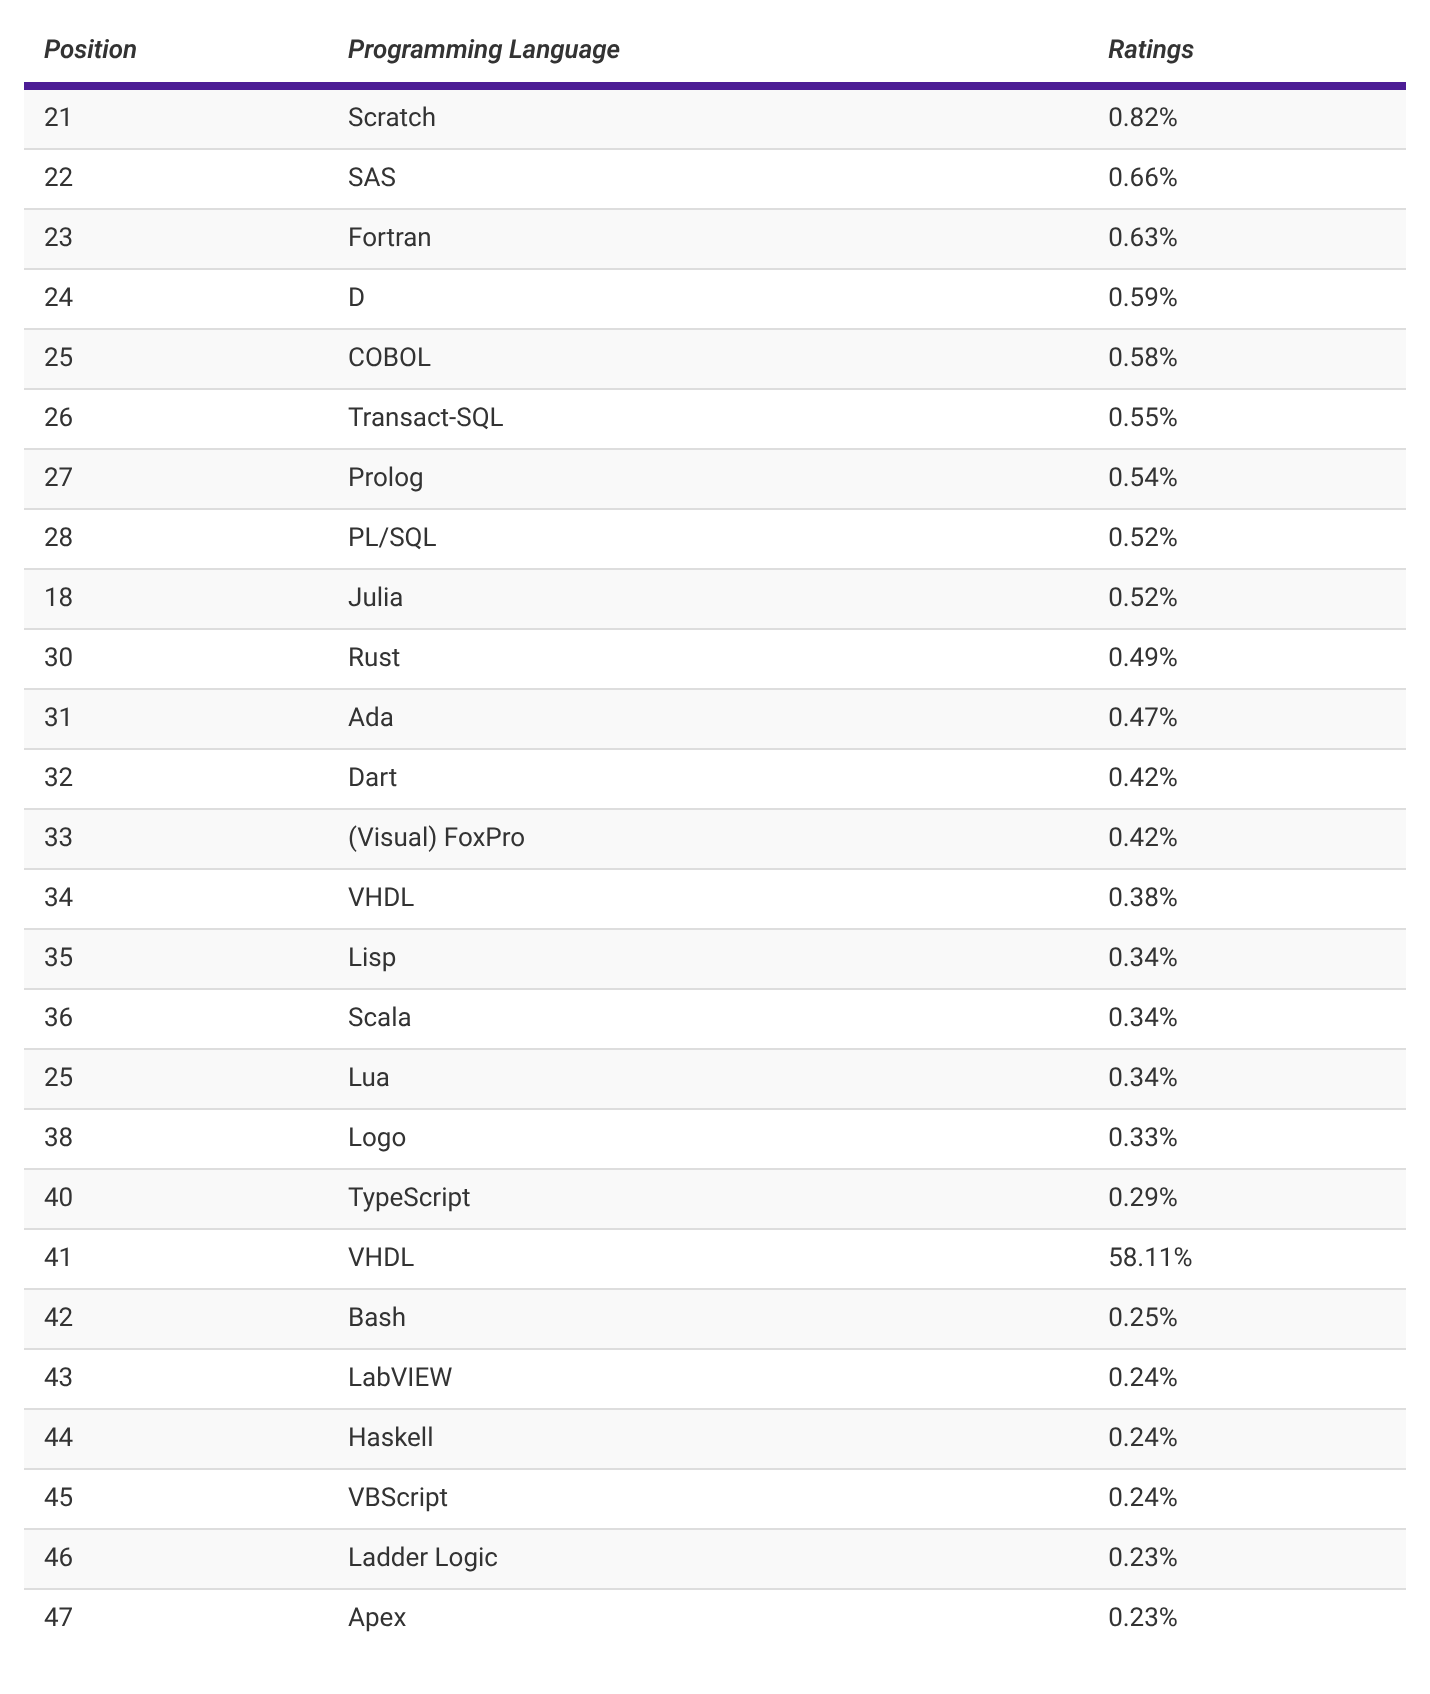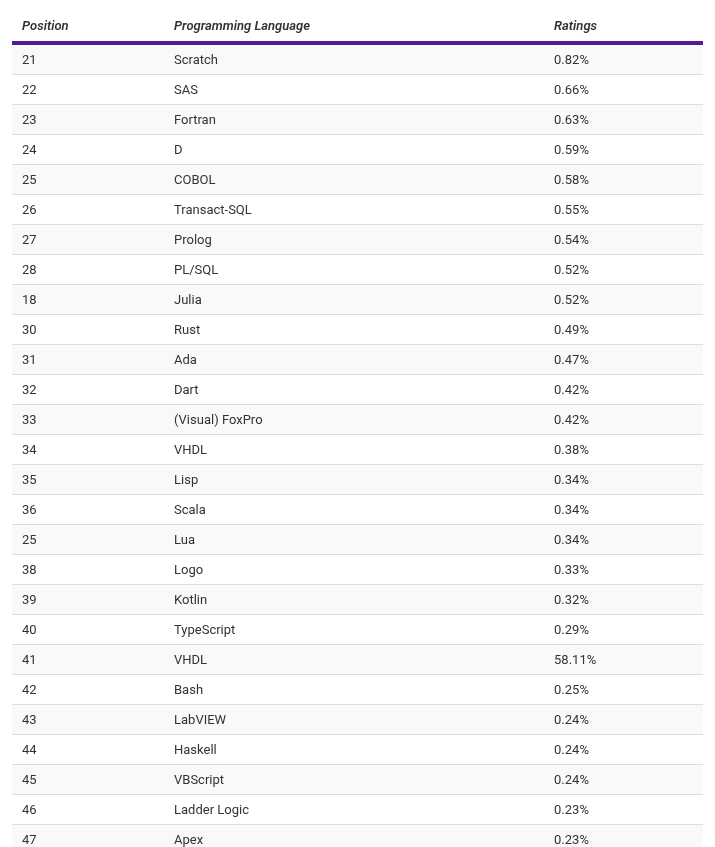--- a/index.html
+++ b/index.html
@@ -145,25 +145,20 @@
         <td class="col-position">25</td>
         <td class="col-language">Lua</td>
         <td class="col-ratings">0.34%</td>
       </tr>
       <tr>
         <td class="col-position">38</td>
         <td class="col-language">Logo</td>
         <td class="col-ratings">0.33%</td>
       </tr>
       <tr>
-        <td class="col-position">39</td>
-        <td class="col-language">Kotlin</td>
-        <td class="col-ratings">0.32%</td>
-      </tr>
-      <tr>
         <td class="col-position">40</td>
         <td class="col-language">TypeScript</td>
         <td class="col-ratings">0.29%</td>
       </tr>
       <tr>
         <td class="col-position">41</td>
         <td class="col-language">VHDL</td>
         <td class="col-ratings">58.11%</td>
       </tr>
       <tr>

